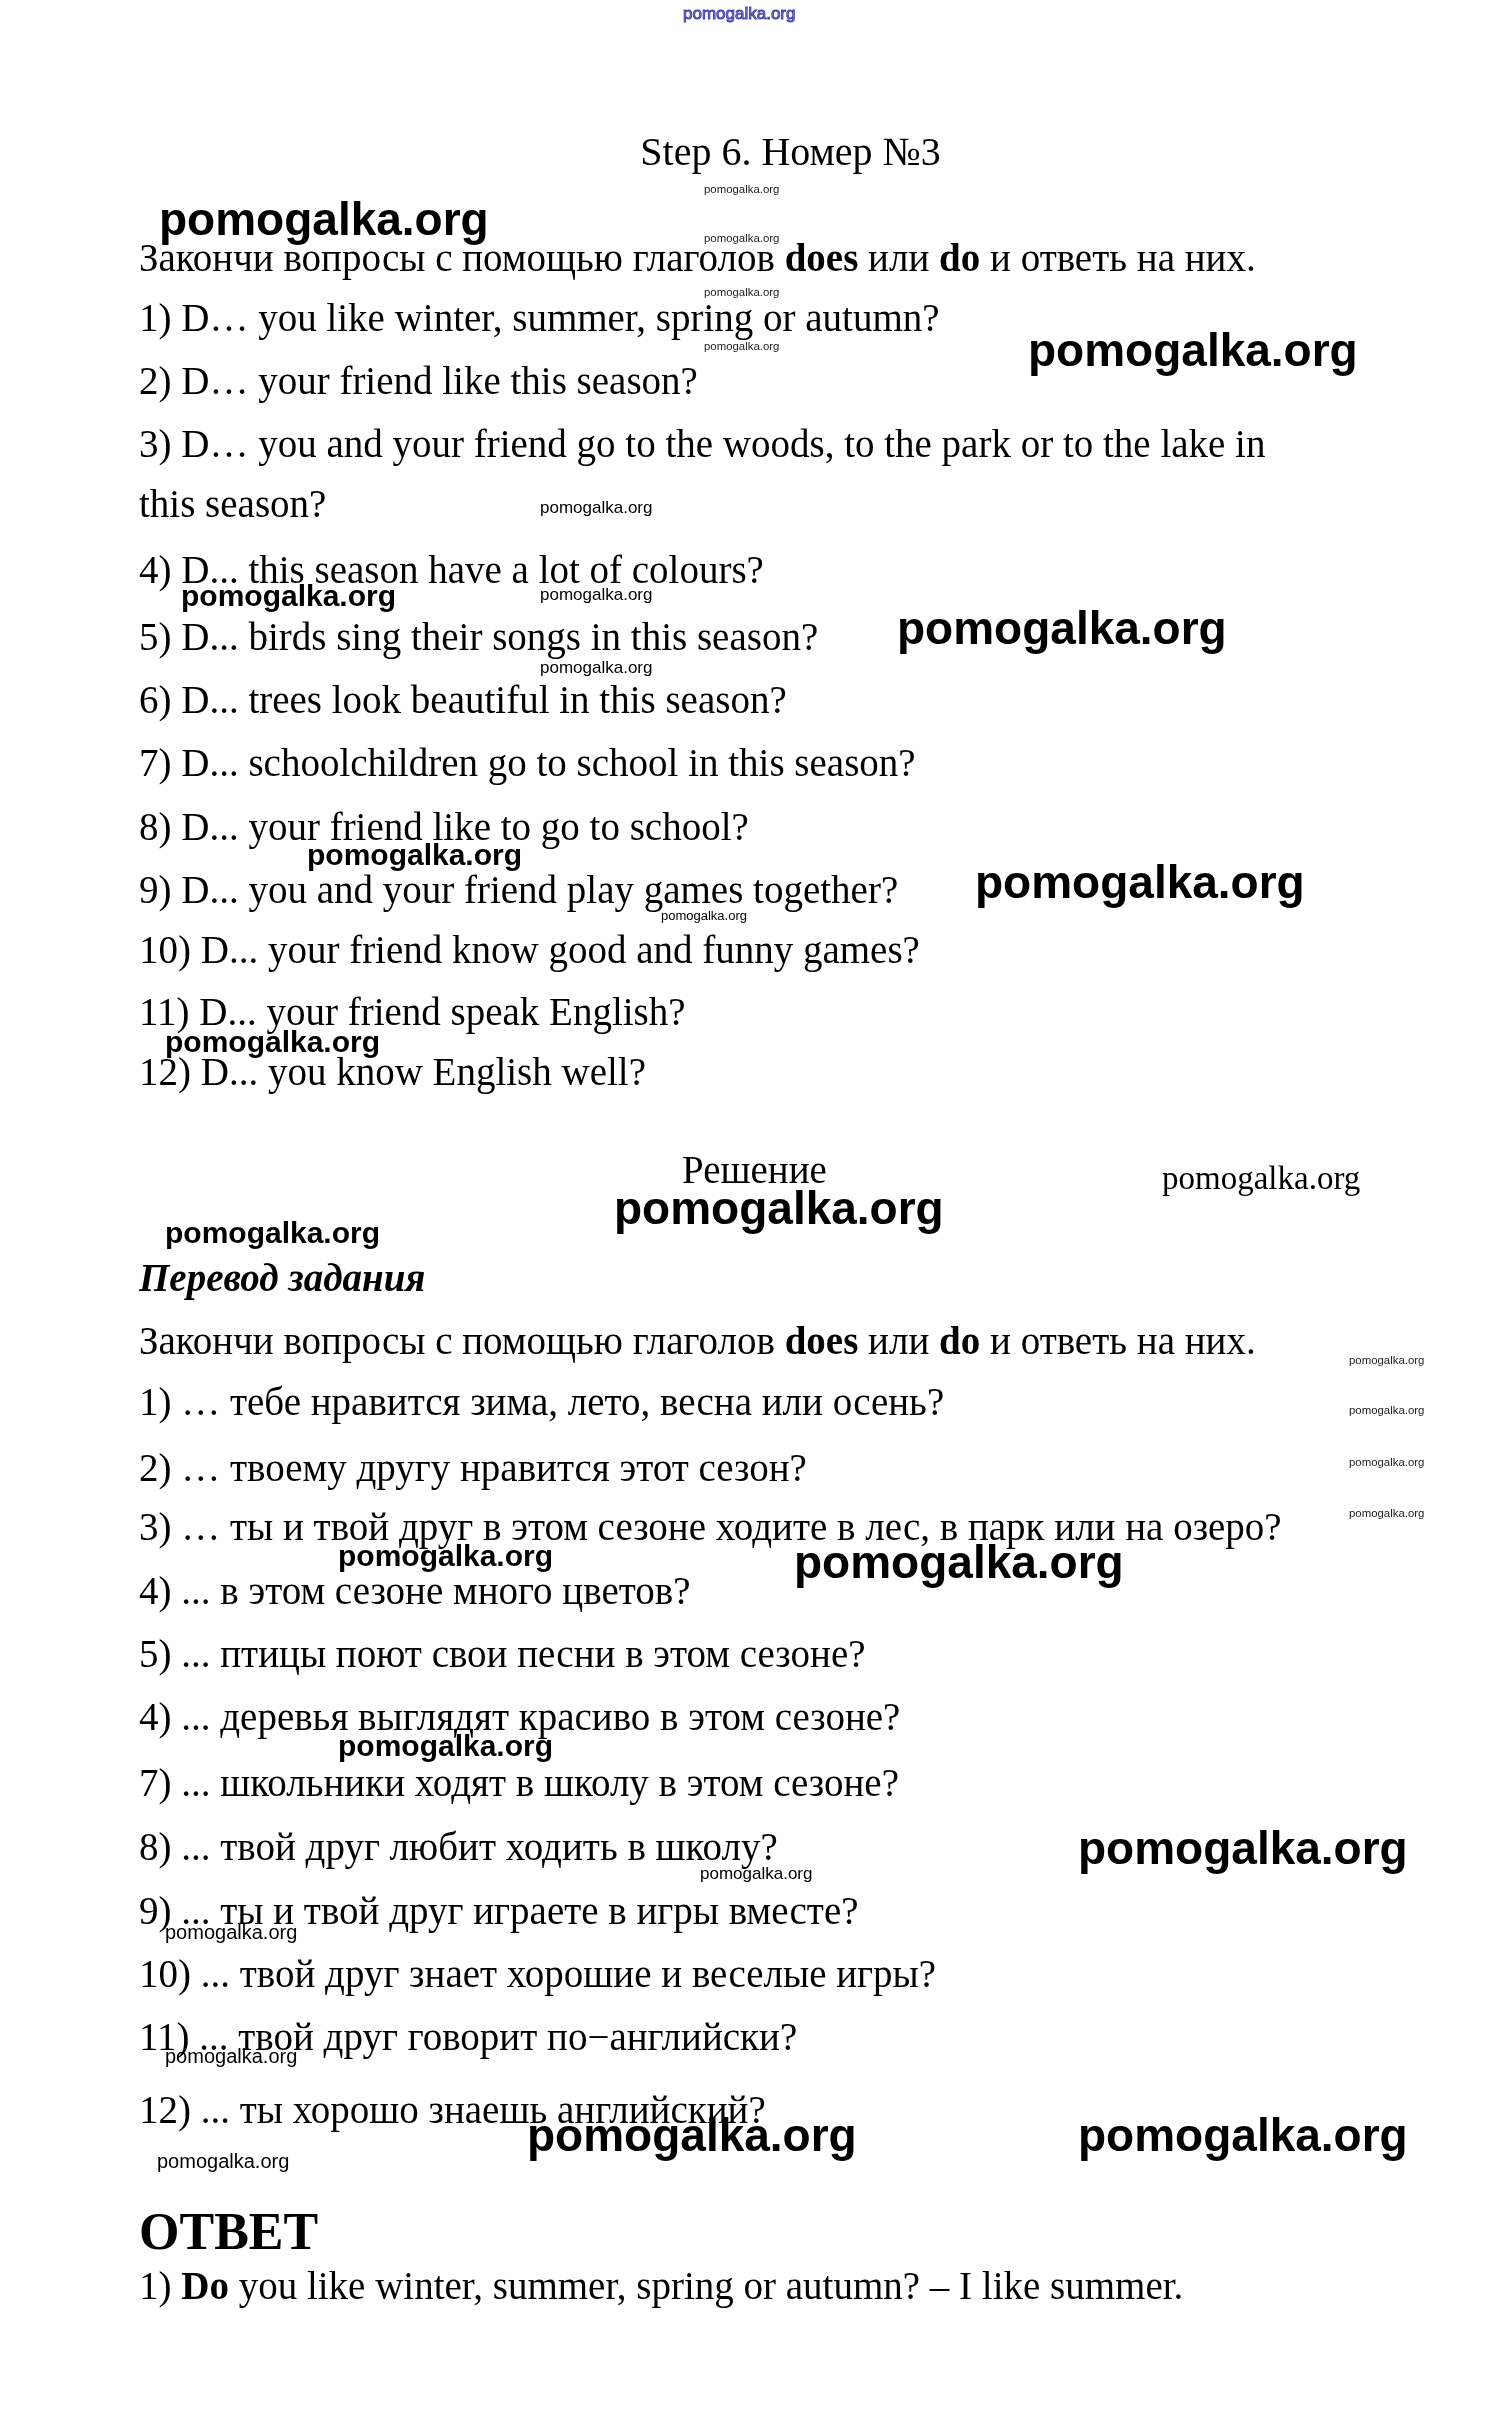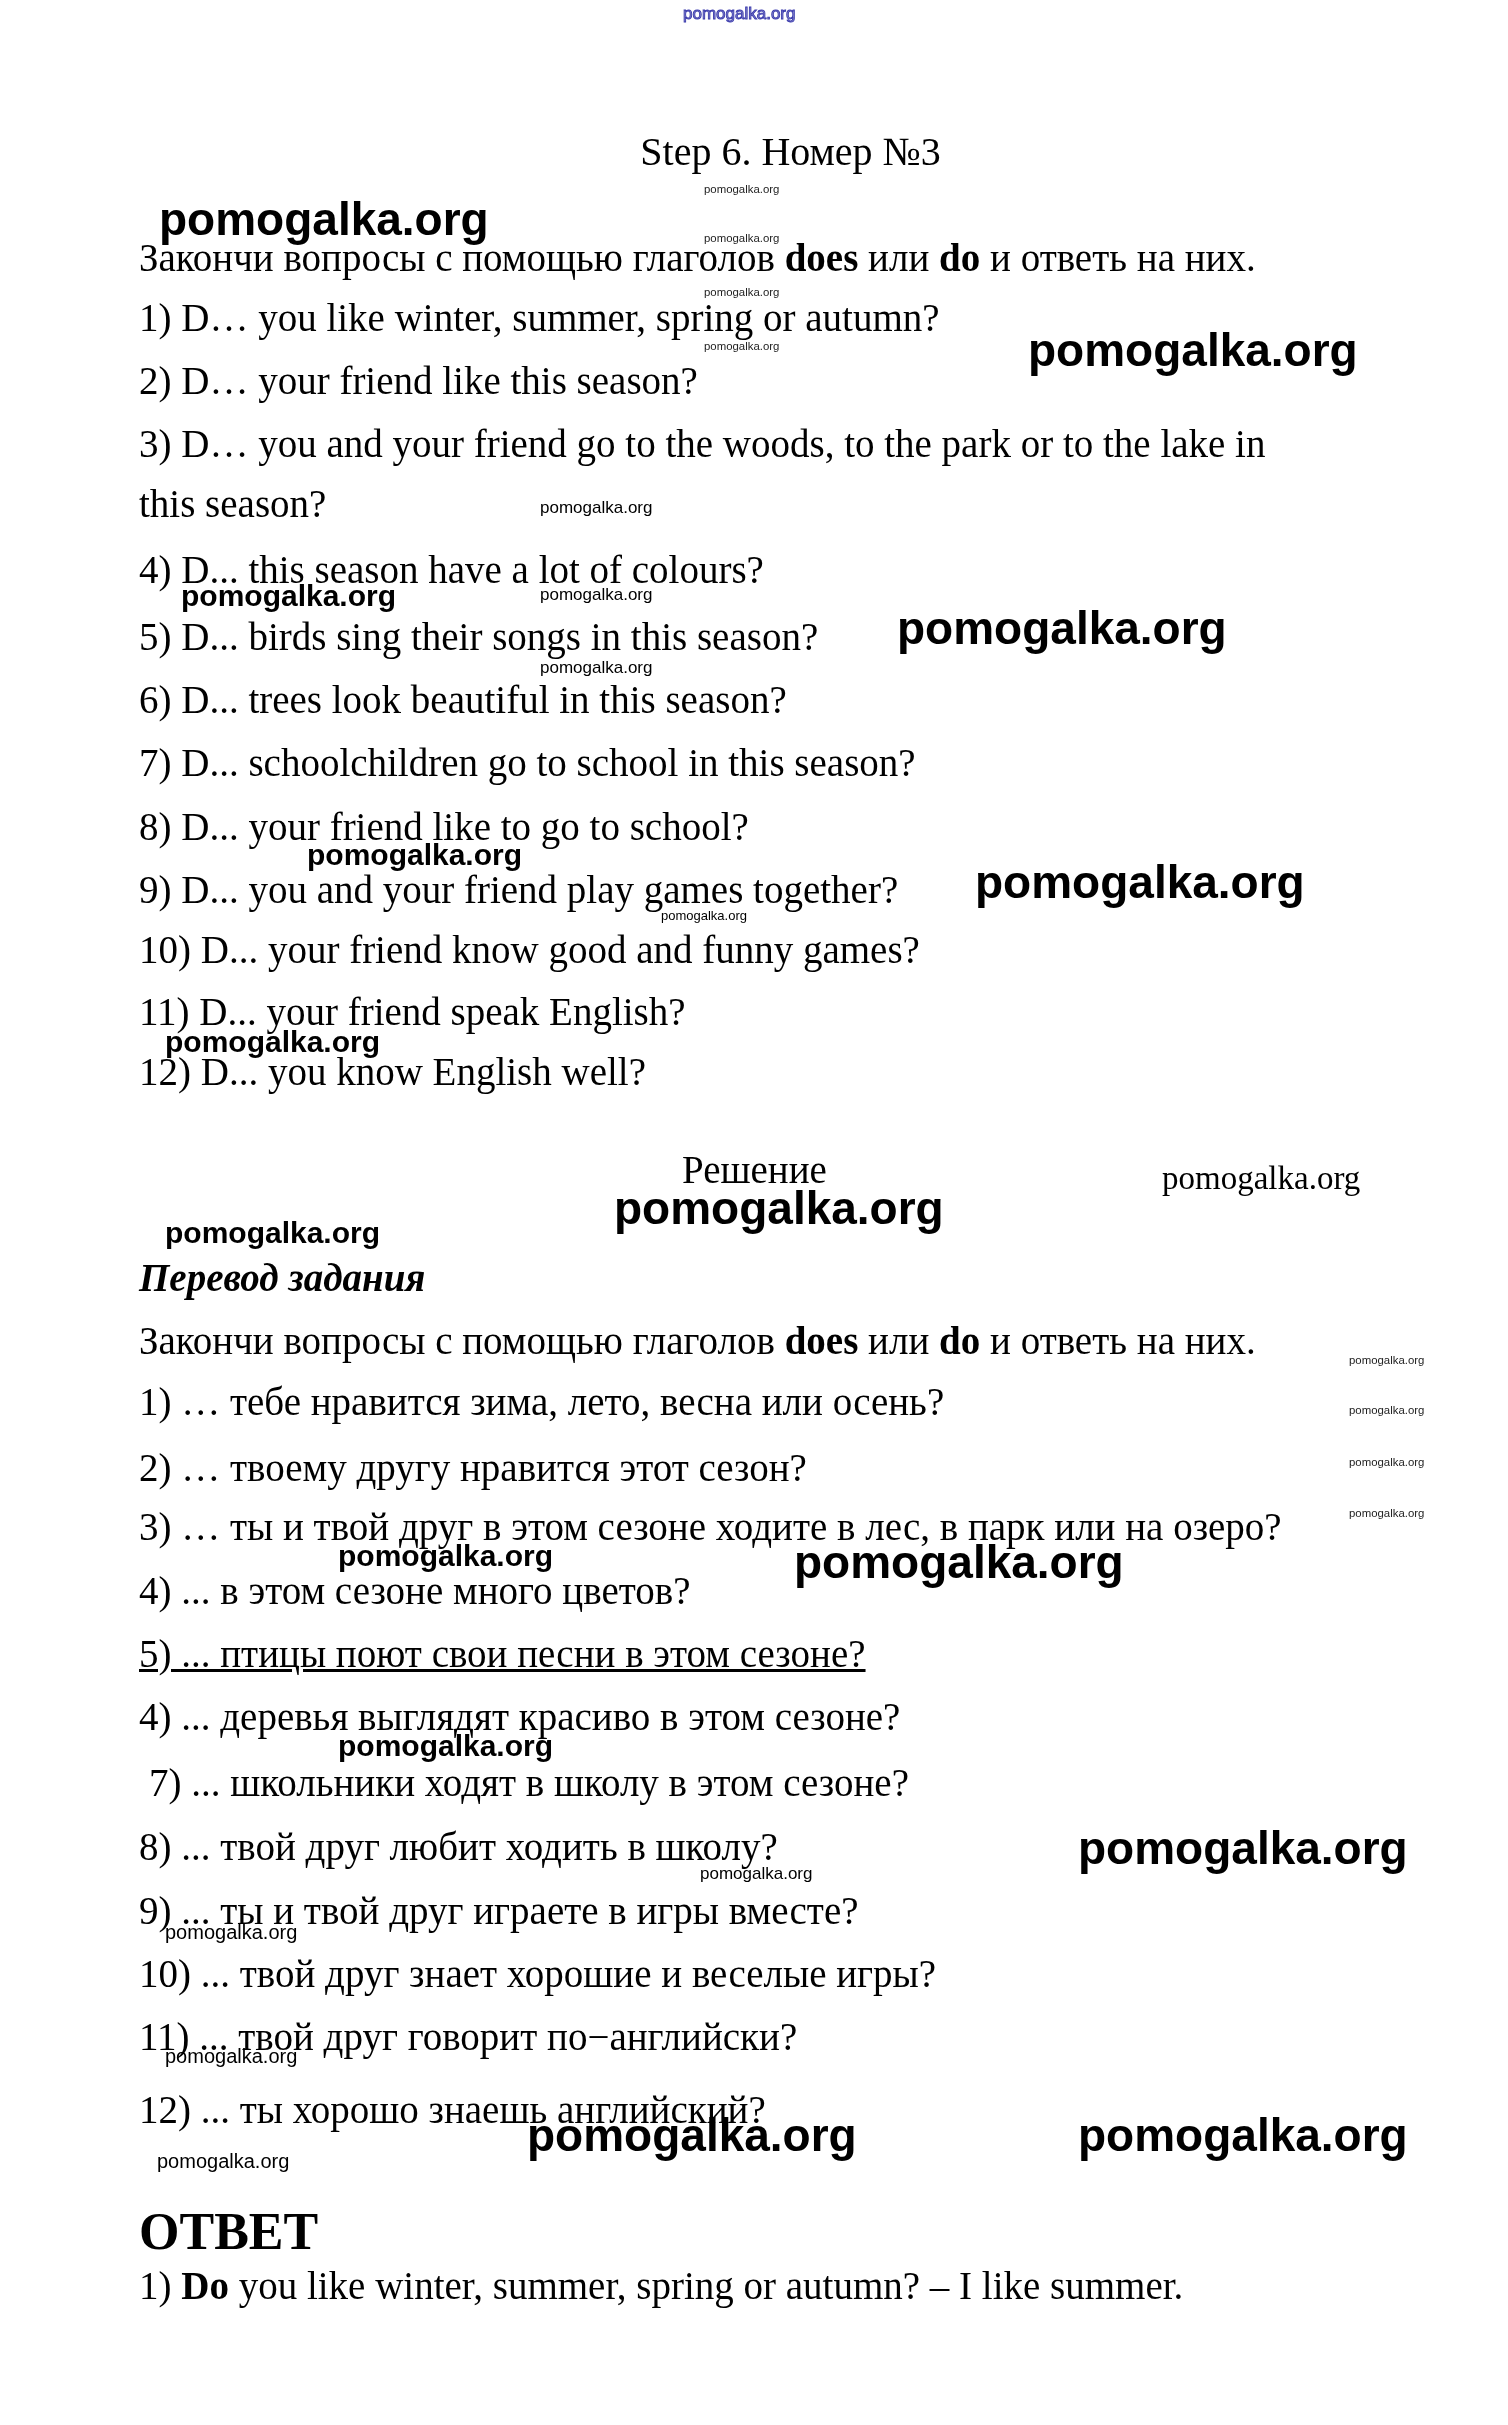--- a/index.html
+++ b/index.html
@@ -81,23 +81,23 @@
 
   <div class="line center heading-solution" style="top:1148px;">Решение</div>
   <div class="line heading-translation" style="top:1256px;">Перевод задания</div>
 
   <div class="line" style="top:1319px;"><span>Закончи вопросы с помощью глаголов </span><b>does</b><span> или </span><b>do</b><span> и ответь на них.</span></div>
 
   <div class="line" style="top:1380px;">1) … тебе нравится зима, лето, весна или осень?</div>
   <div class="line" style="top:1446px;">2) … твоему другу нравится этот сезон?</div>
   <div class="line" style="top:1505px;">3) … ты и твой друг в этом сезоне ходите в лес, в парк или на озеро?</div>
   <div class="line" style="top:1569px;">4) ... в этом сезоне много цветов?</div>
-  <div class="line" style="top:1632px;text-decoration:underline;">5) ... птицы поют свои песни в этом сезоне?</div>
+  <div class="line" style="top:1632px;">5) ... птицы поют свои песни в этом сезоне?</div>
   <div class="line" style="top:1695px;">4) ... деревья выглядят красиво в этом сезоне?</div>
-  <div class="line" style="top:1761px;margin-left:10px;">7) ... школьники ходят в школу в этом сезоне?</div>
+  <div class="line" style="top:1761px;">7) ... школьники ходят в школу в этом сезоне?</div>
   <div class="line" style="top:1825px;">8) ... твой друг любит ходить в школу?</div>
   <div class="line" style="top:1889px;">9) ... ты и твой друг играете в игры вместе?</div>
   <div class="line" style="top:1952px;">10) ... твой друг знает хорошие и веселые игры?</div>
   <div class="line" style="top:2015px;">11) ... твой друг говорит по−английски?</div>
   <div class="line" style="top:2074px;margin-top:14px;">12) ... ты хорошо знаешь английский?</div>
 
   <div class="line heading-answer" style="top:2203px;">ОТВЕТ</div>
   <div class="line" style="top:2264px;"><span>1) </span><b>Do</b><span> you like winter, summer, spring or autumn? – I like summer.</span></div>
 
 </div>

